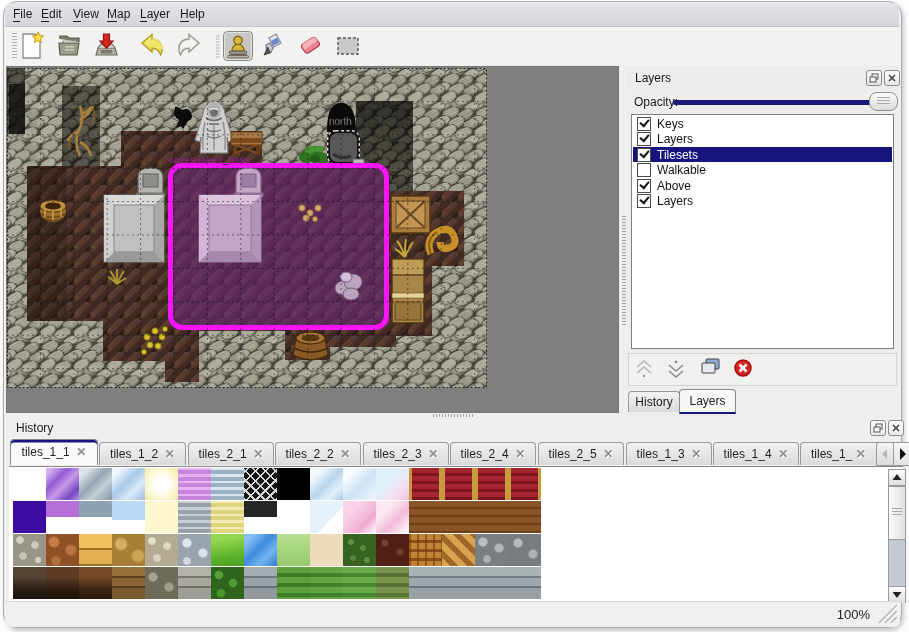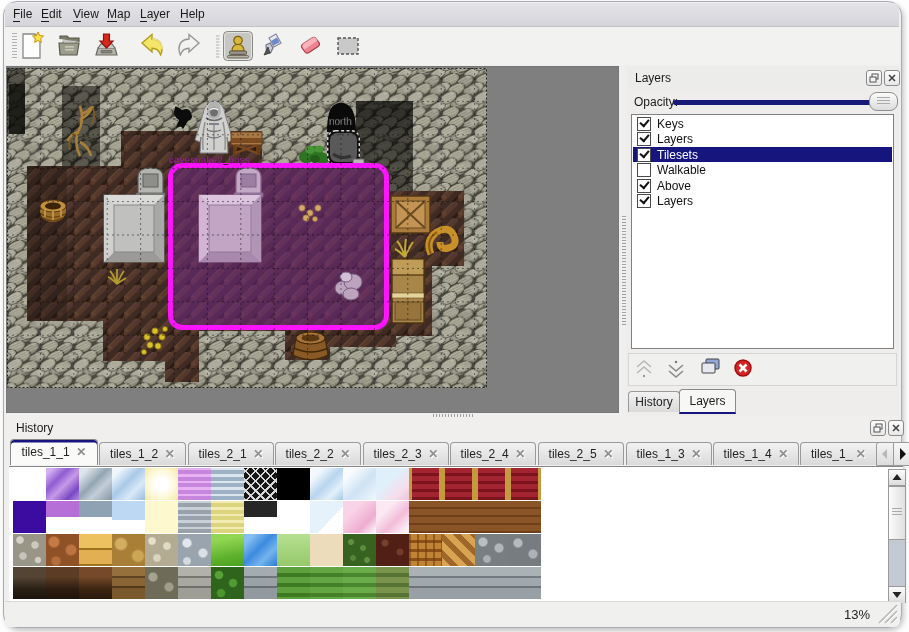--- a/index.html
+++ b/index.html
@@ -544,21 +544,21 @@
         <div style="position:absolute;left:0;top:16px;width:16px;height:52px;background:linear-gradient(90deg,#fbfbfb,#e0e0e0);border:1px solid #9a9a9a;border-left:none;border-right:none">
           <div style="position:absolute;left:3px;top:21px;width:10px;height:8px;background:repeating-linear-gradient(#aaa 0 1px,transparent 1px 3px)"></div>
         </div>
         <div style="position:absolute;left:0;top:116px;width:16px;height:16px;background:linear-gradient(#fbfbfb,#dddddd);border-top:1px solid #9a9a9a"><svg width="16" height="16">
               <path d="M8,11 L3.5,5 h9 z" fill="#222"></path>
             </svg></div>
       </div>
     </div>
   </div>
   <div id="statusbar">
-    <span style="position:absolute;right:30px;top:5px;font-size:13px;color:#222">13%</span>
+    <span style="position:absolute;right:30px;top:5px;font-size:13px;color:#222">100%</span>
     <svg width="22" height="22" style="position:absolute;right:1px;top:1px">
         <g stroke="#b8b8b6" stroke-width="1.6">
           <path d="M20,2 L2,20 M20,8 L8,20 M20,14 L14,20"></path>
         </g>
         <g stroke="#fefefe" stroke-width="1">
           <path d="M21,3 L3,21 M21,9 L9,21 M21,15 L15,21"></path>
         </g>
       </svg>
   </div>
 </div>

